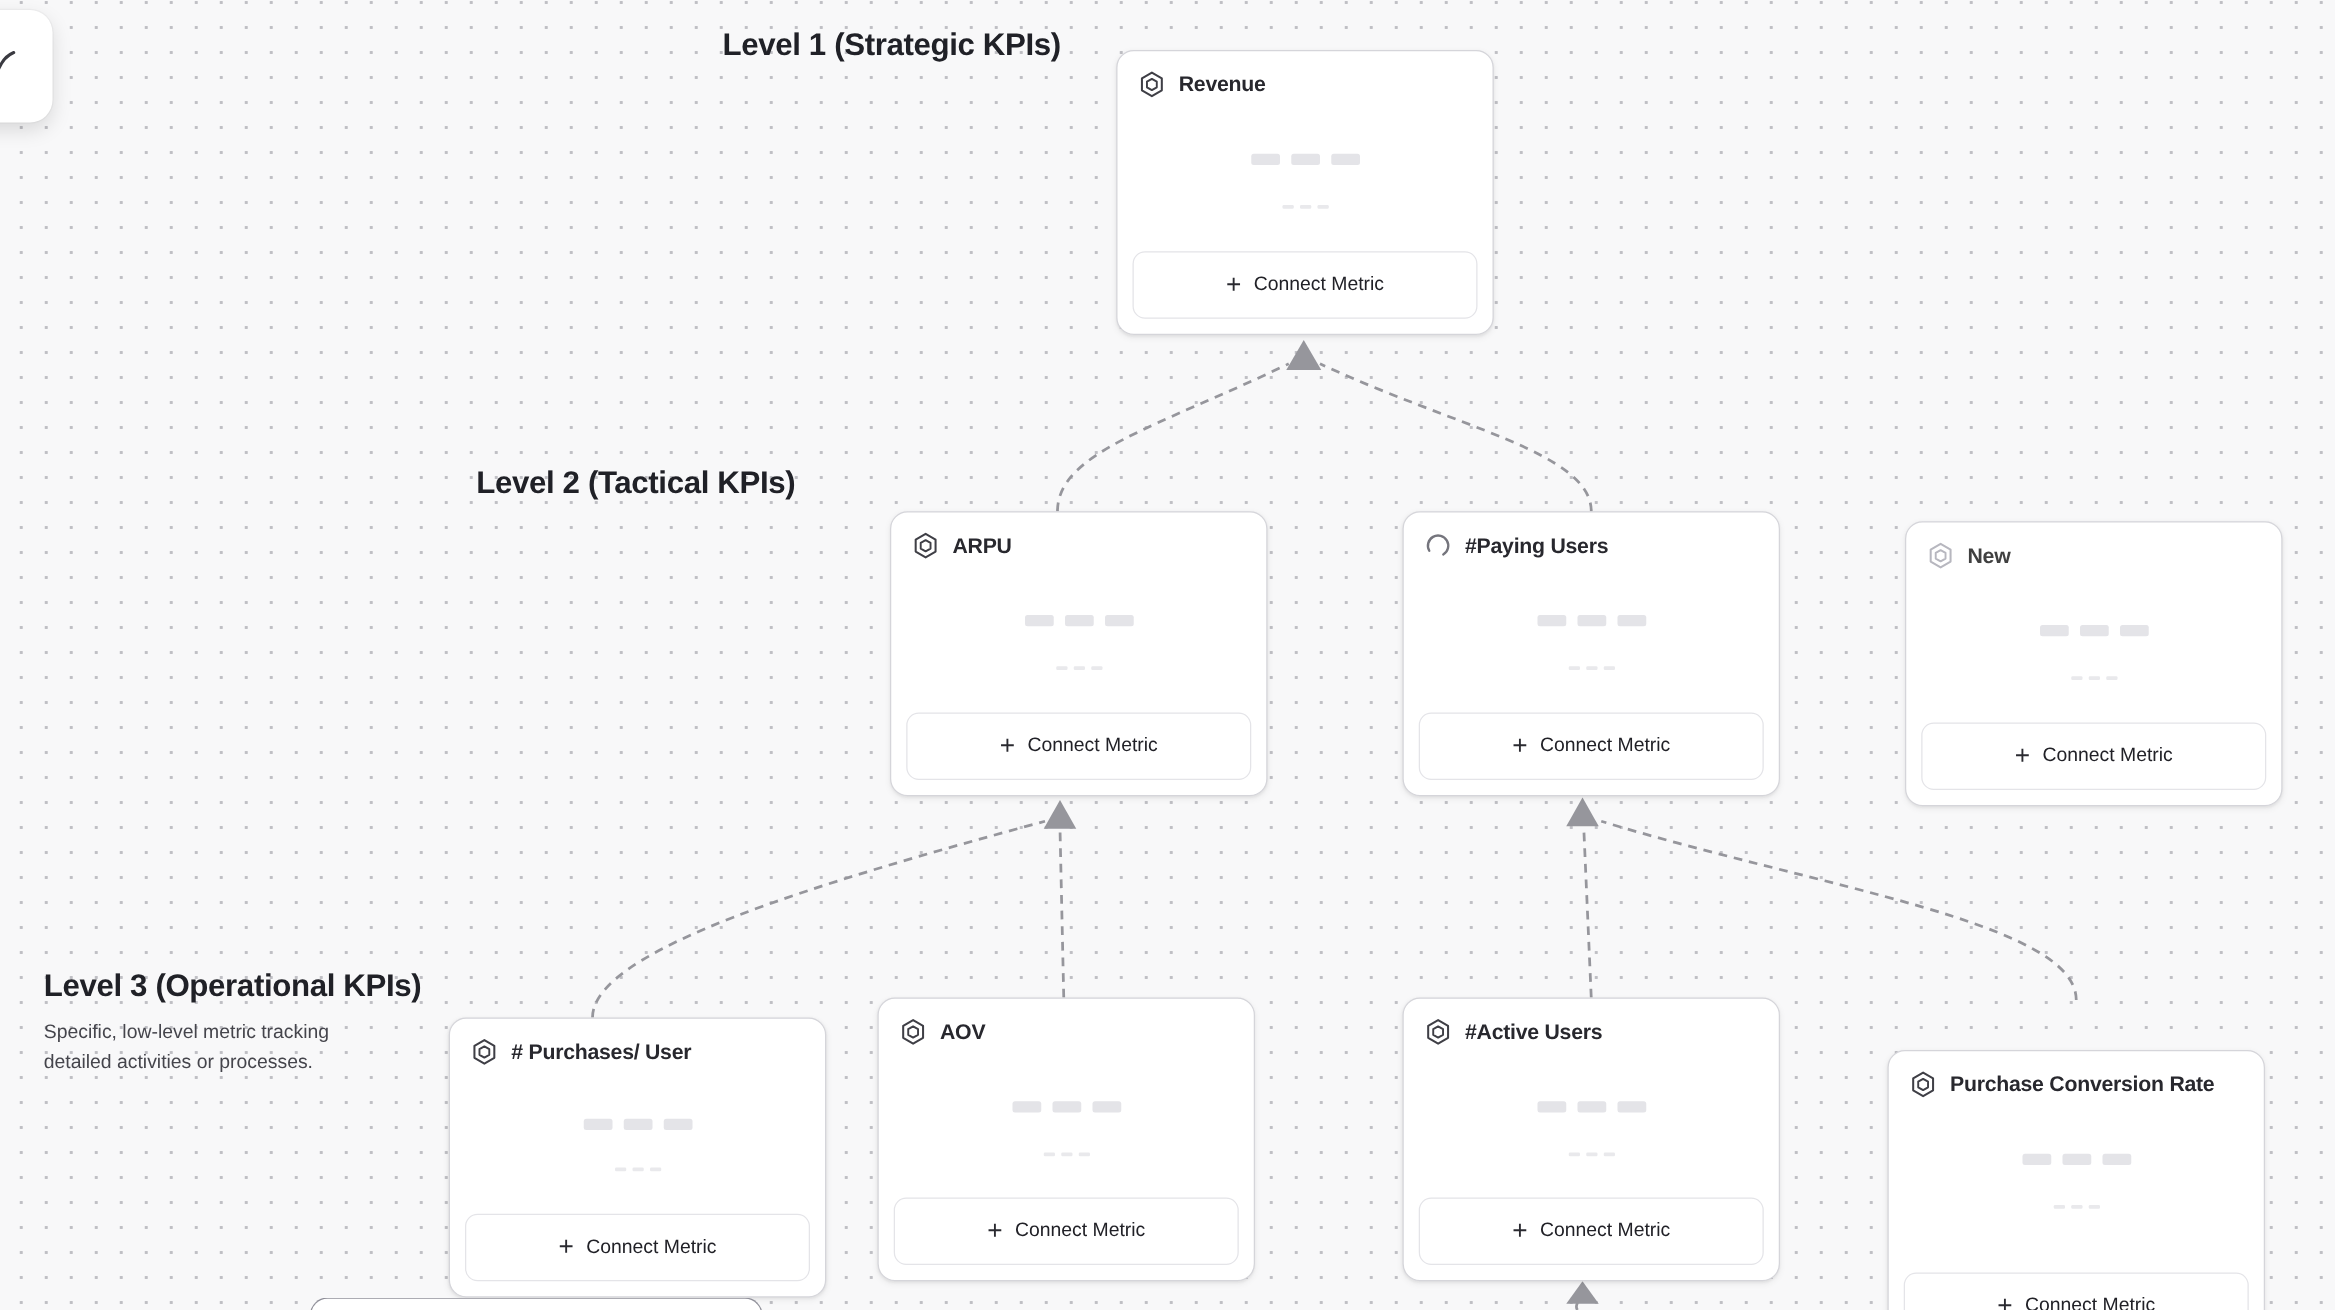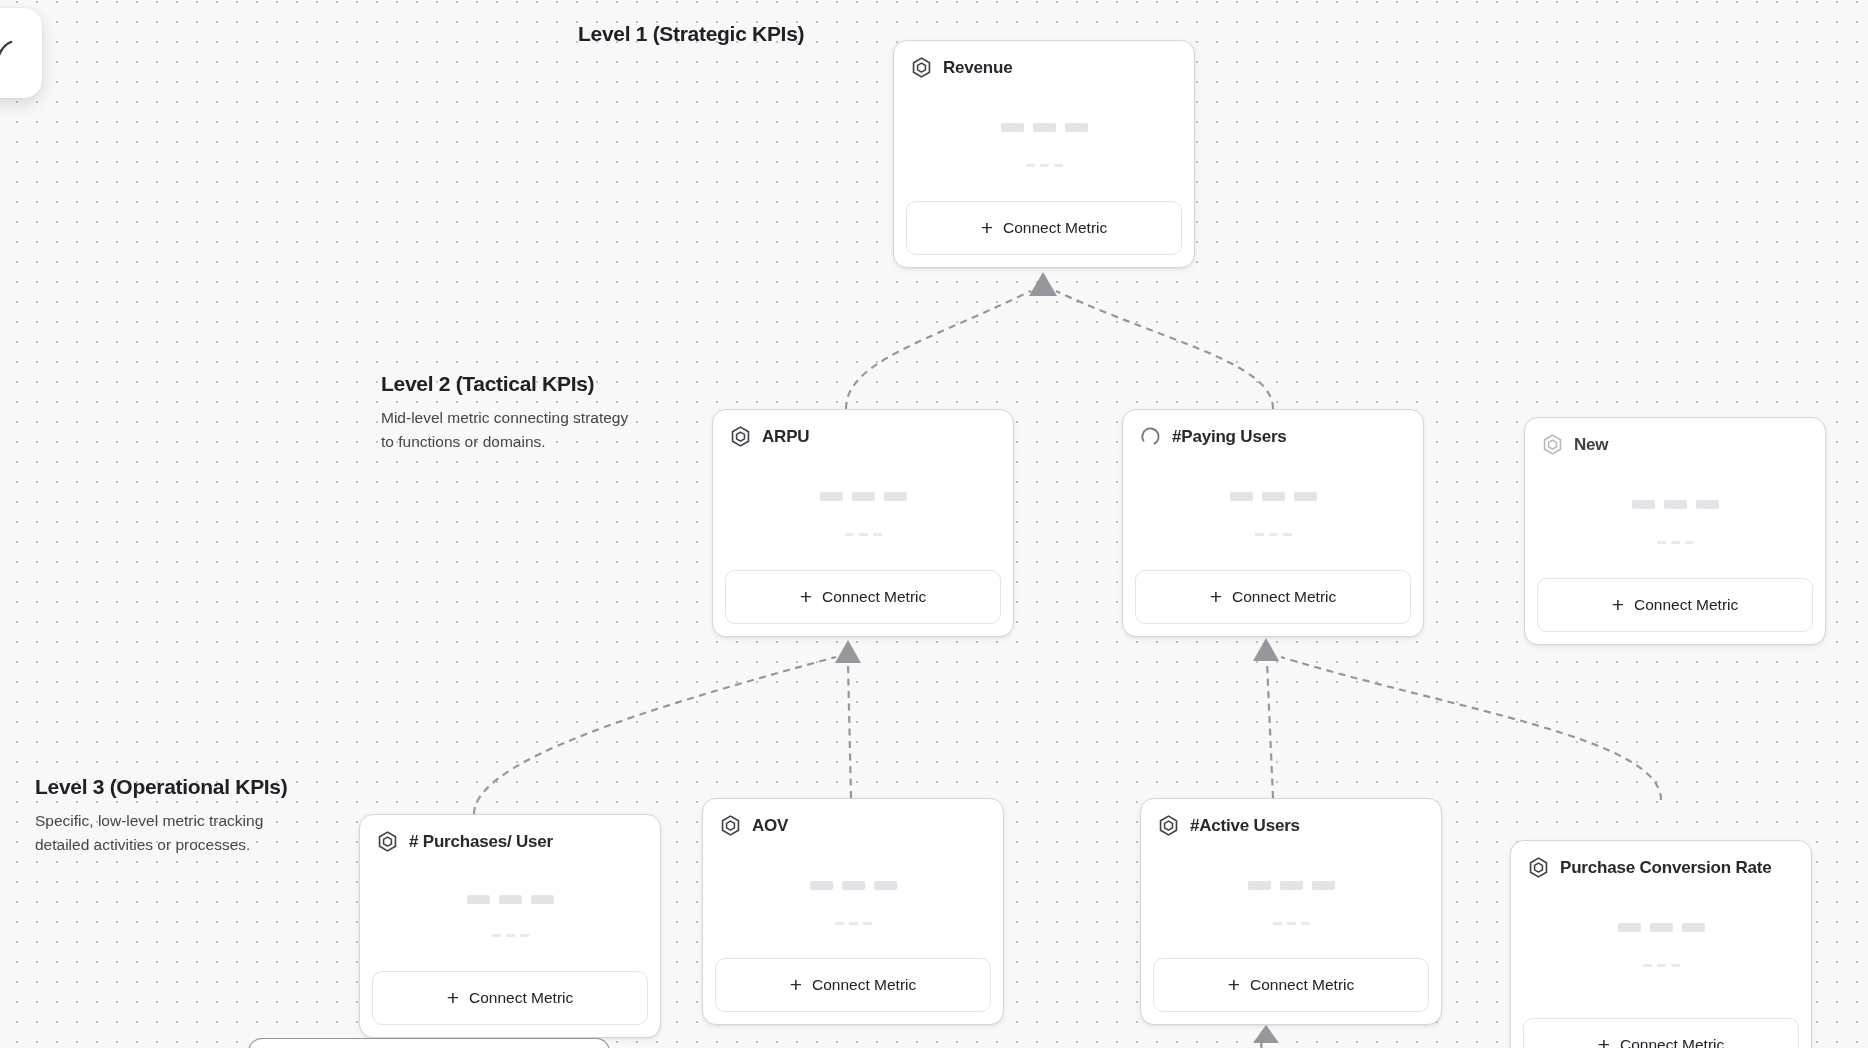--- a/index.html
+++ b/index.html
@@ -11,21 +11,21 @@
   .canvas {
     position:absolute; inset:0;
     background-image: radial-gradient(circle, #bfbfc4 1.1px, transparent 1.5px);
     background-size:20px 20px;
     background-position:7px 12px;
   }
   .edges { position:absolute; inset:0; z-index:1; pointer-events:none; }
 
   
   .level-label { position:absolute; z-index:2; }
-  .level-title { font-size:21px; font-weight:700; color:#202127; letter-spacing:-0.3px; }
+  .level-title { font-size:25px; font-weight:700; color:#202127; letter-spacing:-0.3px; }
   .level-desc  { margin-top:10px; font-size:15.5px; color:#45454c; line-height:24px; }
   .w252 { width:252px; } .w262 { width:262px; }
 
   
   .card {
     position:absolute; z-index:2; width:302px; height:228px;
     background:#ffffff; border:1px solid #d5d5da; border-radius:14px;
     box-shadow:0 2px 6px rgba(20,20,25,.06), 0 1px 2px rgba(20,20,25,.05);
     box-sizing:border-box;
   }
@@ -84,21 +84,20 @@
     <polygon points="1266,638 1253,661 1279,661"></polygon>
     <polygon points="1266,1025 1253,1043 1279,1043"></polygon>
   </g>
 </svg>
 
 <div class="level-label" style="left:578px; top:22px;">
   <div class="level-title">Level 1 (Strategic KPIs)</div>
 </div>
 <div class="level-label" style="left:381px; top:372px;">
   <div class="level-title">Level 2 (Tactical KPIs)</div>
-  <div class="level-desc w252">Mid-level metric connecting strategy to functions or domains.</div>
 </div>
 <div class="level-label" style="left:35px; top:775px;">
   <div class="level-title">Level 3 (Operational KPIs)</div>
   <div class="level-desc w262">Specific, low-level metric tracking detailed activities or processes.</div>
 </div>
 
 <div class="card" style="left:893px; top:40px;">
   <div class="card-header">
     <svg class="icon" viewBox="0 0 24 24">
       <path d="M12 2.2 L20.3 7 L20.3 17 L12 21.8 L3.7 17 L3.7 7 Z" fill="none" stroke="#3f3f46" stroke-width="1.7" stroke-linejoin="round"></path>
@@ -234,21 +233,21 @@
       <span></span>
       <span></span>
       <span></span>
     </div>
   <button class="connect-btn">
     <span class="plus">+</span>
     <span>Connect Metric</span>
   </button>
 </div>
 
-<div class="card" style="left:1122px; top:798px; height:227px;margin-left:18px;">
+<div class="card" style="left:1122px; top:798px; height:227px;">
   <div class="card-header">
     <svg class="icon" viewBox="0 0 24 24">
       <path d="M12 2.2 L20.3 7 L20.3 17 L12 21.8 L3.7 17 L3.7 7 Z" fill="none" stroke="#3f3f46" stroke-width="1.7" stroke-linejoin="round"></path>
       <path d="M12 7.4 L16.1 9.75 L16.1 14.45 L12 16.8 L7.9 14.45 L7.9 9.75 Z" fill="none" stroke="#3f3f46" stroke-width="1.6" stroke-linejoin="round"></path>
     </svg>
     <span class="card-title">#Active Users</span>
   </div>
   <div class="skel-row1">
       <span></span>
       <span></span>

